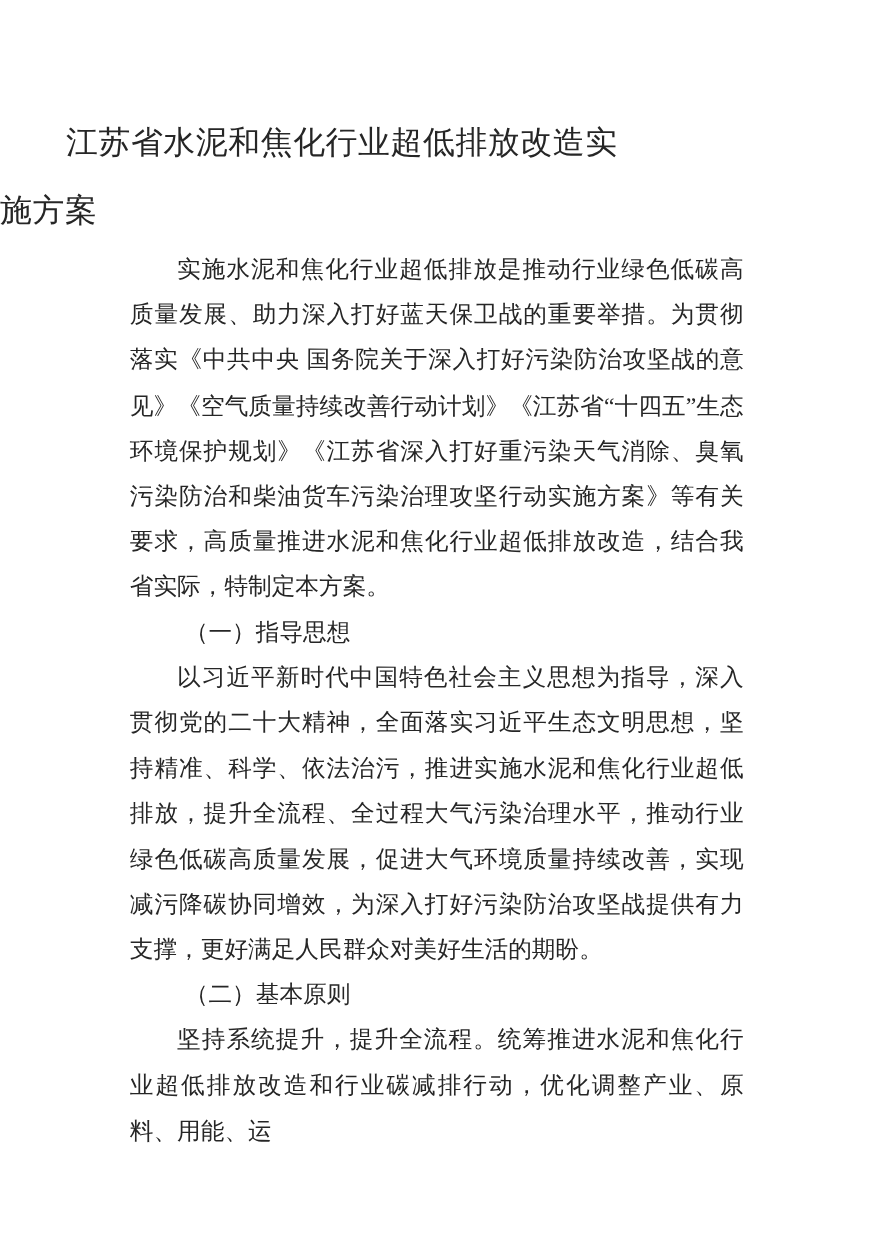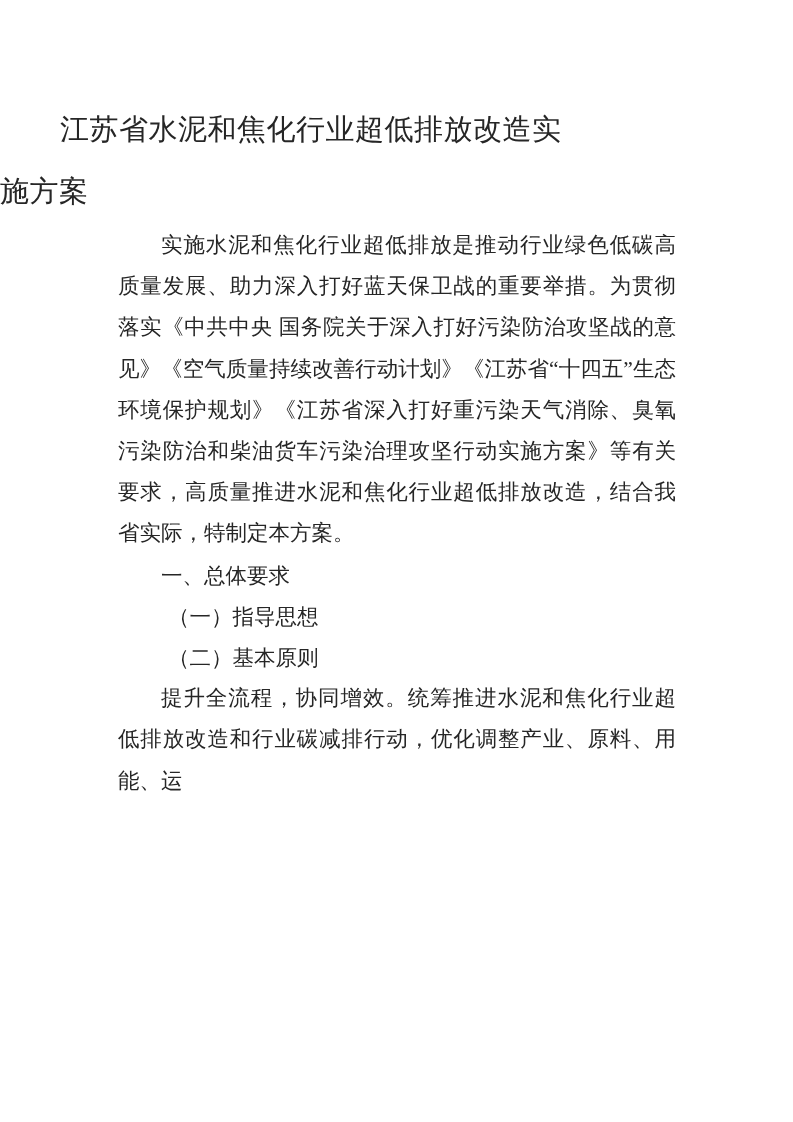--- a/index.html
+++ b/index.html
@@ -15,17 +15,17 @@
   .h2 { padding-left: 50px; }
 </style>
 </head>
 <body>
 
 <div class="title t1">江苏省水泥和焦化行业超低排放改造实</div>
 <div class="title t2">施方案</div>
 
 <div class="body">
   <p class="indent">实施水泥和焦化行业超低排放是推动行业绿色低碳高质量发展、助力深入打好蓝天保卫战的重要举措。为贯彻落实《中共中央 国务院关于深入打好污染防治攻坚战的意见》《空气质量持续改善行动计划》《江苏省“十四五”生态环境保护规划》《江苏省深入打好重污染天气消除、臭氧污染防治和柴油货车污染治理攻坚行动实施方案》等有关要求，高质量推进水泥和焦化行业超低排放改造，结合我省实际，特制定本方案。</p>
-  <p class="h1">一、总体要求</p>
   <p class="h2">（一）指导思想</p>
+  <p class="indent">以习近平新时代中国特色社会主义思想为指导，深入贯彻党的二十大精神，全面落实习近平生态文明思想，坚持精准、科学、依法治污，推进实施水泥和焦化行业超低排放，提升全流程、全过程大气污染治理水平，推动行业绿色低碳高质量发展，促进大气环境质量持续改善，实现减污降碳协同增效，为深入打好污染防治攻坚战提供有力支撑，更好满足人民群众对美好生活的期盼。</p>
   <p class="h2">（二）基本原则</p>
-  <p class="indent">提升全流程，协同增效。统筹推进水泥和焦化行业超低排放改造和行业碳减排行动，优化调整产业、原料、用能、运</p>
+  <p class="indent">坚持系统提升，提升全流程。统筹推进水泥和焦化行业超低排放改造和行业碳减排行动，优化调整产业、原料、用能、运</p>
 </div>
 
 </body></html>

